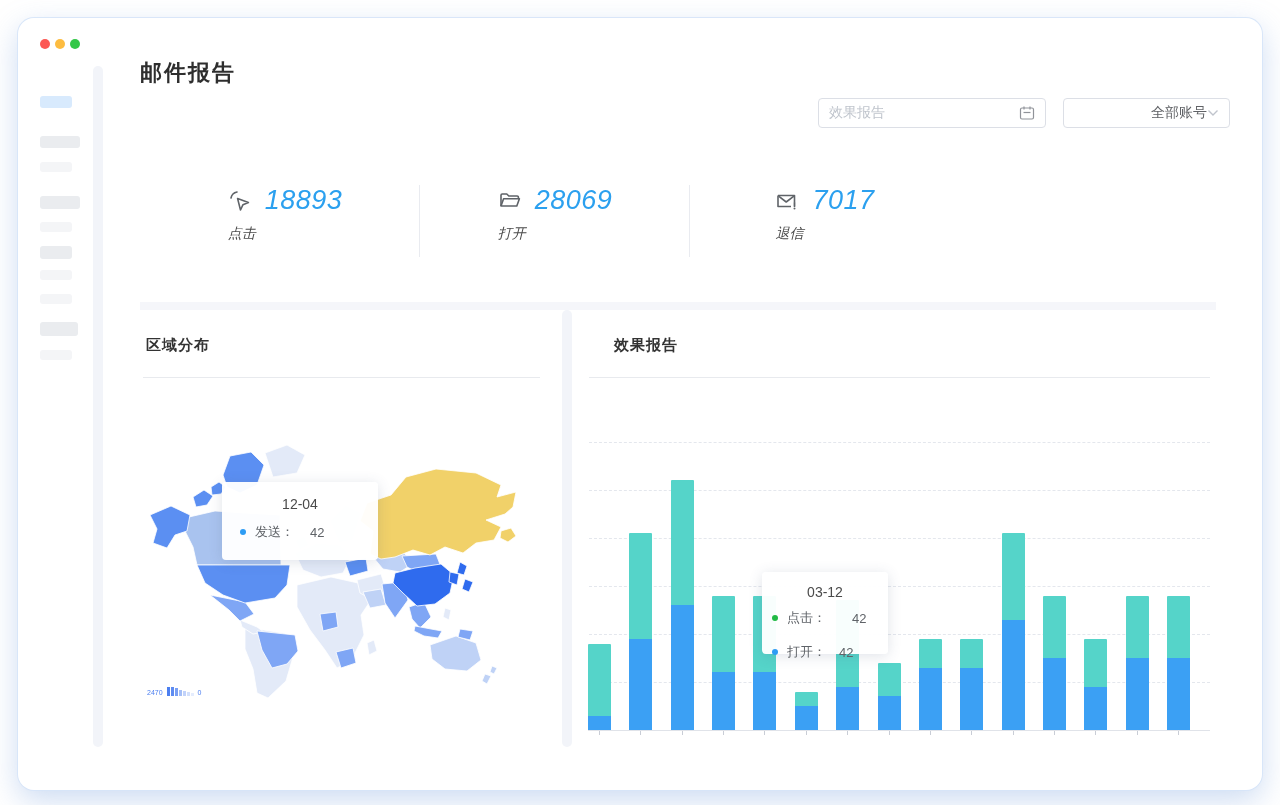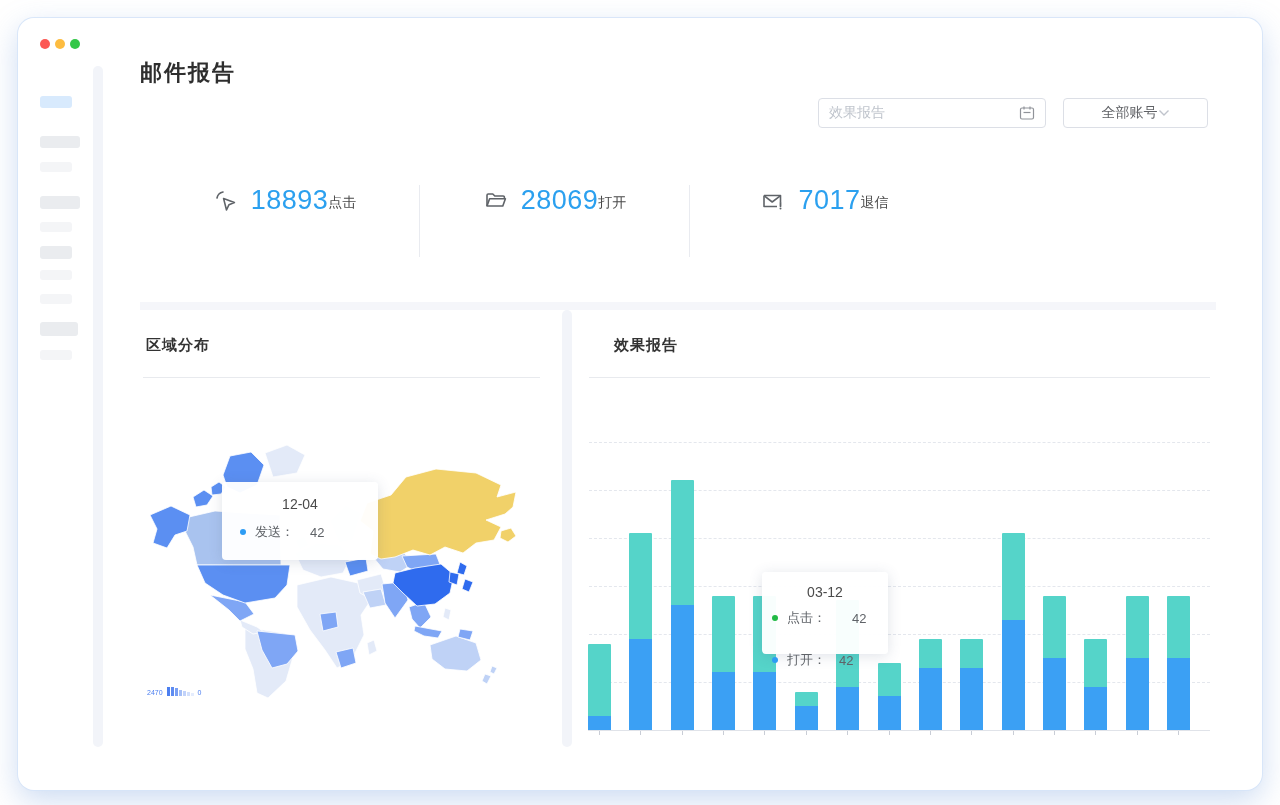--- a/index.html
+++ b/index.html
@@ -13,25 +13,25 @@
   .skel{position:absolute;left:22px;border-radius:3px;}
   .skel.blue{background:#D8EAFD;}
   .skel.dark{background:#EAECEF;}
   .skel.light{background:#F4F5F7;}
   .vstrip{position:absolute;width:10px;background:#F2F4F9;border-radius:5px;}
   
   .page-title{position:absolute;left:122px;top:40px;font-size:22px;font-weight:700;color:#2e2e2e;letter-spacing:2px;}
   .field{position:absolute;top:80px;height:30px;border:1px solid #DCDFE6;border-radius:4px;background:#fff;
     display:flex;align-items:center;padding:0 10px;font-size:14px;}
   .field.date{left:800px;width:228px;color:#BFC4CC;justify-content:space-between;}
-  .field.select{left:1045px;width:145px;color:#606266;justify-content:center;}
+  .field.select{left:1045px;width:167px;color:#606266;justify-content:flex-end;}
   
   .stats{position:absolute;left:132px;top:165px;width:1080px;height:76px;display:flex;}
   .card{width:270px;position:relative;display:flex;flex-direction:column;align-items:center;}
-  .card .grp{display:inline-flex;flex-direction:row;margin-top:2px;}
+  .card .grp{display:inline-flex;flex-direction:column;margin-top:2px;font-style:italic;}
   .card .row{display:flex;align-items:center;gap:13px;}
   .card .num{font-size:27px;color:#2BA0EF;letter-spacing:.5px;}
   .card .lbl{font-size:14px;color:#4a4a4a;margin-top:9px;}
   .vdiv{position:absolute;right:0;top:2px;width:1px;height:72px;background:#E9EBF0;}
   .band{position:absolute;left:122px;top:284px;width:1076px;height:8px;background:#F5F6FA;}
   
   .panel-title{position:absolute;top:318px;font-size:15px;font-weight:600;color:#333;letter-spacing:1px;}
   .underline{position:absolute;top:359px;height:1px;background:#E8EAEE;}
   
   .gridline{position:absolute;left:571px;width:621px;height:0;border-top:1px dashed #E4E7ED;}
@@ -315,21 +315,21 @@
         <div class="tick" style="left: 1160.04px;"></div>
       </div>
 
     <div class="tooltip" style="left:744px;top:554px;width:126px;height:82px;padding:12px 10px">
       <div class="tdate">03-12</div>
       <div class="trow" style="margin-top:9px">
         <span class="d" style="background:#21BA45"></span>
         <span class="tl" style="margin-right:26px">点击：</span>
         <span>42</span>
       </div>
-      <div class="trow" style="margin-top:24px">
+      <div class="trow" style="margin-top:16px">
         <span class="d" style="background:#2D9CF4"></span>
         <span class="tl" style="margin-right:13px">打开：</span>
         <span>42</span>
       </div>
     </div>
 
   </div>
 </div>
 
 </body></html>

